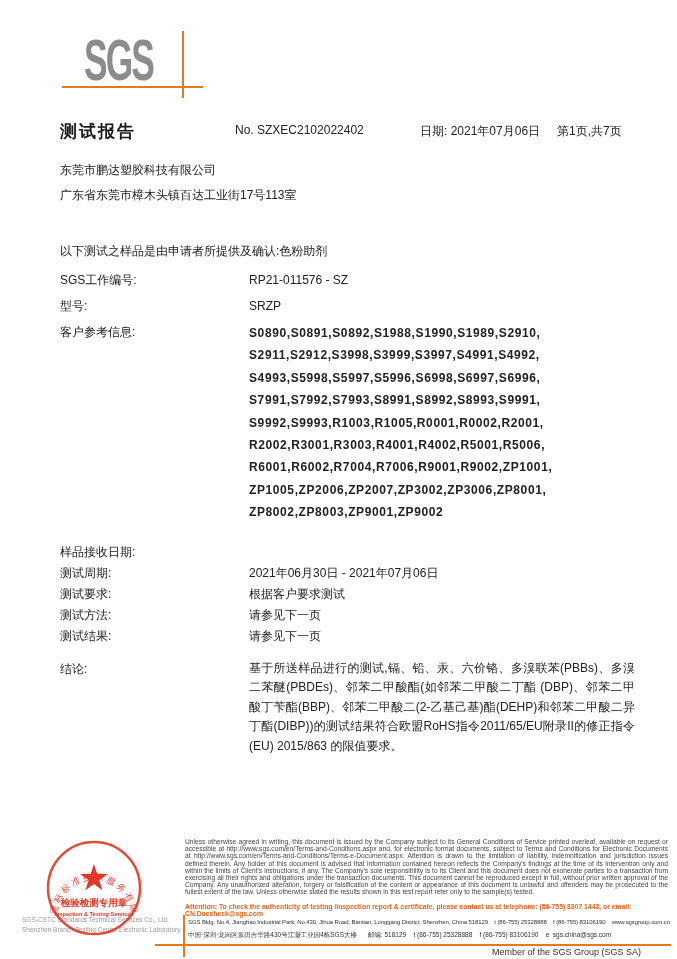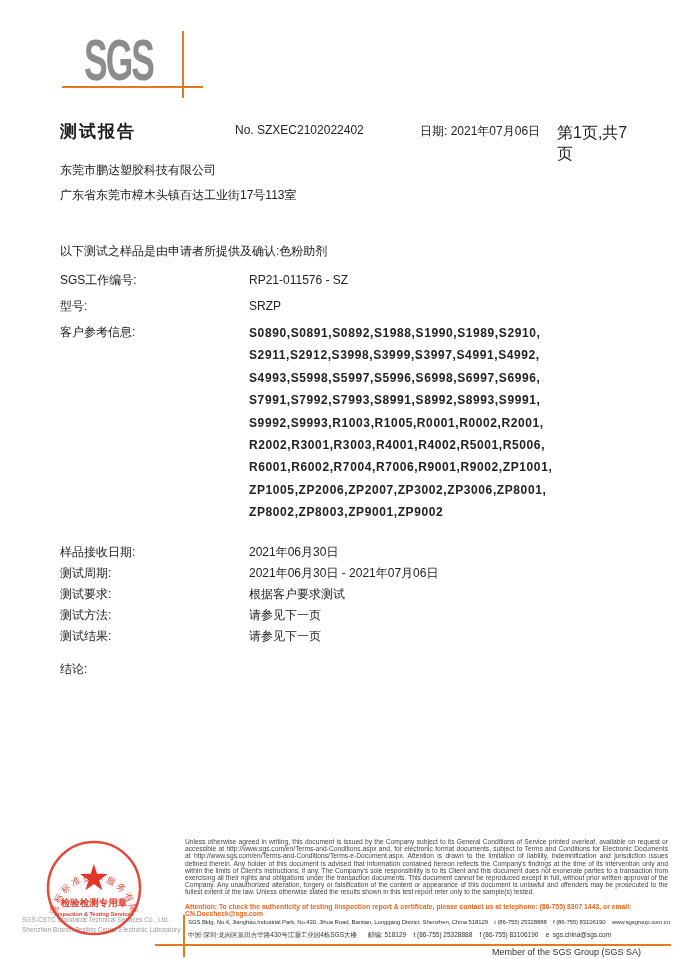--- a/index.html
+++ b/index.html
@@ -13,21 +13,21 @@
                font-weight:bold; color:#8c8c8c; letter-spacing:-3px;
                transform:scaleX(0.62); transform-origin:left top; }
   .logo-hline { position:absolute; left:62px; top:86px; width:141px; height:2px; background:#e07b22; }
   .logo-vline { position:absolute; left:182px; top:31px; width:2px; height:67px; background:#e07b22; }
 
   
   .title-row { position:absolute; left:60px; top:120px; width:580px; height:22px; }
   .doc-title { position:absolute; left:0; top:0; font-size:17px; font-weight:bold; color:#1a1a1a; letter-spacing:2px; }
   .report-no { position:absolute; left:175px; top:3px; font-size:12px; color:#222; }
   .report-date { position:absolute; left:360px; top:3px; font-size:12px; color:#222; }
-  .page-info { position:absolute; left:497px; top:3px; font-size:16px; color:#222; }
+  .page-info { position:absolute; left:497px; top:3px; font-size:12px; color:#222; }
 
   
   .company { position:absolute; left:60px; top:158px; font-size:12px; line-height:25px; color:#222; }
 
   
   .intro { position:absolute; left:60px; top:243px; font-size:12px; color:#222; }
 
   
   .fields { position:absolute; left:60px; top:270px; width:575px; font-size:12px; color:#222; }
   .field-row { display:flex; line-height:21px;gap:24px; }
@@ -94,40 +94,40 @@
 S4993,S5998,S5997,S5996,S6998,S6997,S6996,
 S7991,S7992,S7993,S8991,S8992,S8993,S9991,
 S9992,S9993,R1003,R1005,R0001,R0002,R2001,
 R2002,R3001,R3003,R4001,R4002,R5001,R5006,
 R6001,R6002,R7004,R7006,R9001,R9002,ZP1001,
 ZP1005,ZP2006,ZP2007,ZP3002,ZP3006,ZP8001,
 ZP8002,ZP8003,ZP9001,ZP9002</div>
     </div>
     <div class="field-row">
       <div class="flabel">样品接收日期:</div>
-      <div class="fvalue">2021年06月30日</div>
     </div>
     <div class="field-row">
       <div class="flabel">测试周期:</div>
       <div class="fvalue">2021年06月30日 - 2021年07月06日</div>
     </div>
     <div class="field-row">
       <div class="flabel">测试要求:</div>
       <div class="fvalue">根据客户要求测试</div>
     </div>
     <div class="field-row">
       <div class="flabel">测试方法:</div>
       <div class="fvalue">请参见下一页</div>
     </div>
     <div class="field-row">
       <div class="flabel">测试结果:</div>
       <div class="fvalue">请参见下一页</div>
     </div>
     <div class="field-row conclusion-row">
       <div class="flabel">结论:</div>
+      <div class="fvalue conclusion-text">基于所送样品进行的测试,镉、铅、汞、六价铬、多溴联苯(PBBs)、多溴二苯醚(PBDEs)、邻苯二甲酸酯(如邻苯二甲酸二丁酯 (DBP)、邻苯二甲酸丁苄酯(BBP)、邻苯二甲酸二(2-乙基己基)酯(DEHP)和邻苯二甲酸二异丁酯(DIBP))的测试结果符合欧盟RoHS指令2011/65/EU附录II的修正指令(EU) 2015/863 的限值要求。</div>
     </div>
   </div>
 
   <div class="lab-lines">
     <div>SGS-CSTC Standards Technical Services Co., Ltd.</div>
     <div>Shenzhen Branch Testing Center Electronic Laboratory</div>
   </div>
 
   <svg class="stamp" width="132" height="102" viewBox="0 0 132 102">
     <defs>

